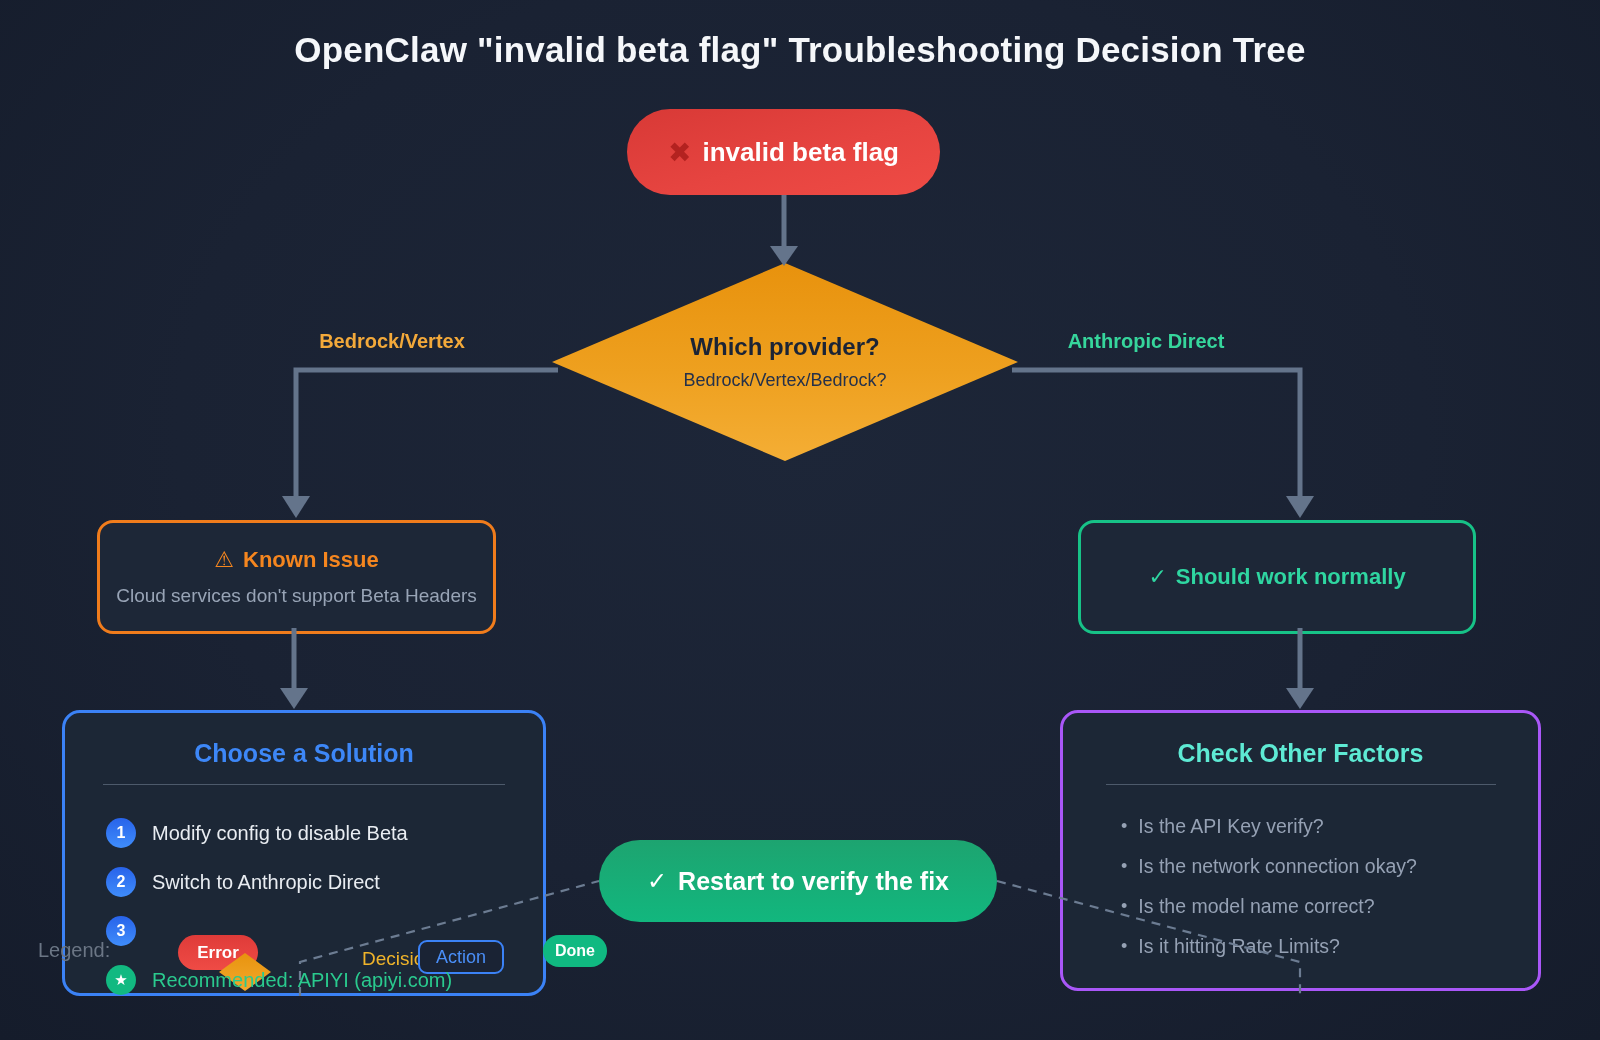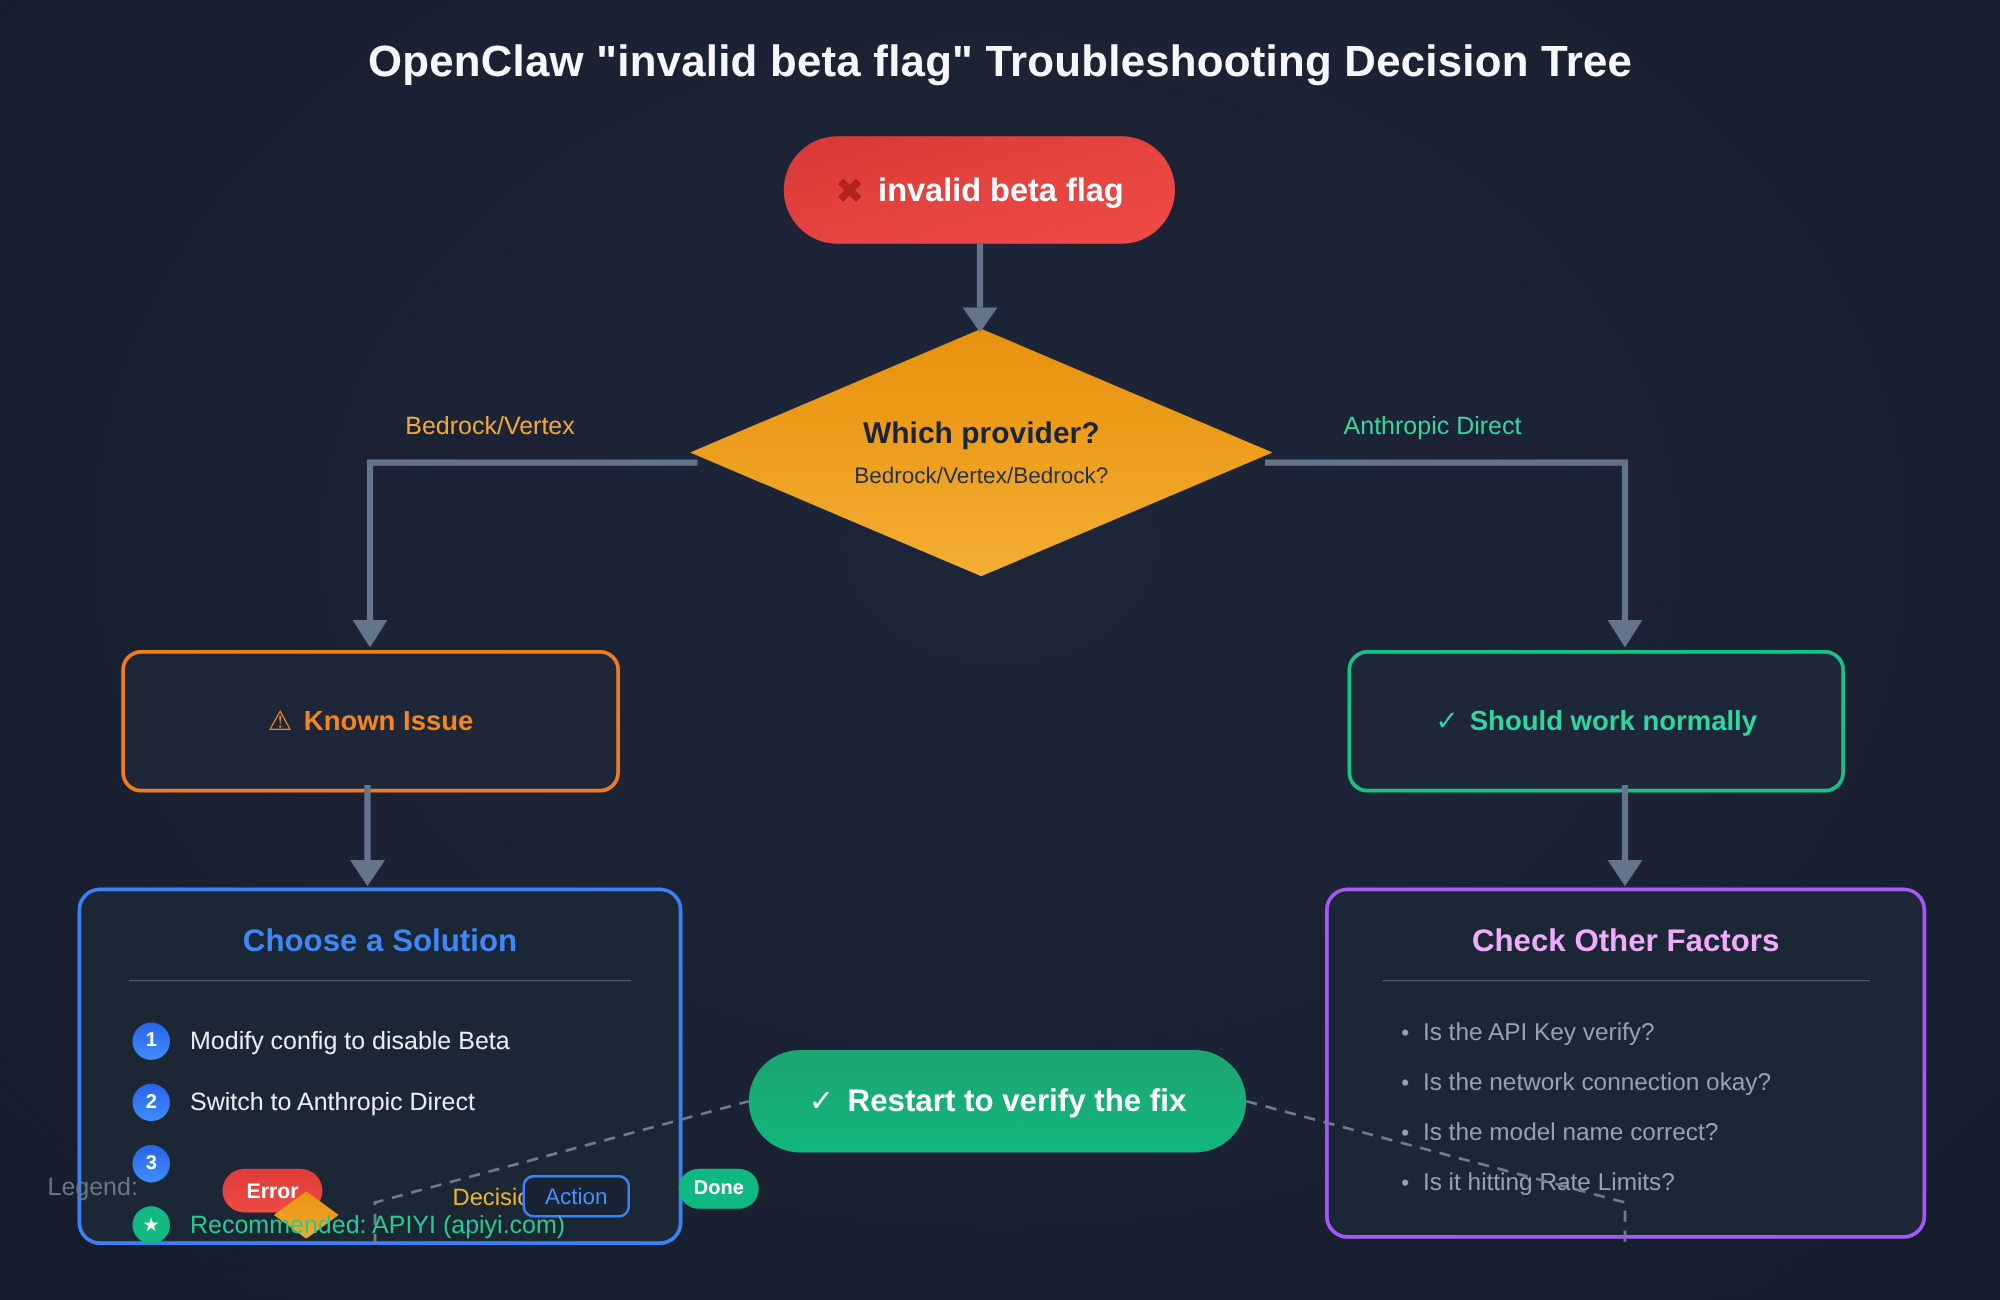--- a/index.html
+++ b/index.html
@@ -35,41 +35,41 @@
   
   .diamond{
     left:552px;top:263px;width:466px;height:198px;
     clip-path:polygon(50% 0,100% 50%,50% 100%,0 50%);
     background:linear-gradient(180deg,#e8920d 0%,#eea01f 55%,#f4ae35 100%);
     display:flex;flex-direction:column;align-items:center;justify-content:center;gap:9px;
   }
   .diamond .d-title{color:#1b2436;font-size:24px;font-weight:800;}
   .diamond .d-sub{color:#25314a;font-size:18px;}
   
-  .branch{width:240px;text-align:center;font-size:20px;font-weight:400;}
+  .branch{width:240px;text-align:center;font-size:20px;font-weight:700;}
   .branch-left{left:272px;top:330px;color:#f3a93a;}
   .branch-right{left:1026px;top:330px;color:#36d69c;}
   
   .node{
     border-radius:16px;background:#1d2737;
     display:flex;flex-direction:column;align-items:center;justify-content:center;gap:12px;
   }
   .node .n-title{font-size:22px;font-weight:800;display:flex;gap:9px;align-items:center;white-space:nowrap;}
   .node .n-sub{font-size:19px;color:#98a4b6;white-space:nowrap;}
   .known-node{left:97px;top:520px;width:393px;height:108px;border:3px solid #f07c1c;}
   .known-node .n-title{color:#f5861f;}
   .works-node{left:1078px;top:520px;width:392px;height:108px;border:3px solid #17c287;}
   .works-node .n-title{color:#2fd6a1;}
   
   .bigbox{border-radius:18px;background:#1c2736;}
   .solution-box{left:62px;top:710px;width:478px;height:280px;border:3px solid #3b82f6;}
   .factors-box{left:1060px;top:710px;width:475px;height:275px;border:3px solid #a957f8;}
   .bigbox .b-title{margin-top:26px;text-align:center;font-size:25px;font-weight:800;}
   .solution-box .b-title{color:#3d87f7;}
-  .factors-box .b-title{color:#f0abfc;}
+  .factors-box .b-title{color:#5eead4;}
   .bigbox .divider{height:0;border-top:1.5px solid #4d5a6b;margin:16px auto 0 auto;}
   .solution-box .divider{width:402px;}
   .factors-box .divider{width:390px;}
   .s-row{position:absolute;left:41px;height:32px;display:flex;align-items:center;gap:16px;z-index:6;}
   .s-row .badge{
     width:30px;height:30px;border-radius:50%;flex:0 0 30px;
     background:linear-gradient(180deg,#2863ea,#3f8dfb);
     color:#fff;font-size:16px;font-weight:700;
     display:flex;align-items:center;justify-content:center;
   }
@@ -145,20 +145,21 @@
   </div>
 
   <div class="abs branch branch-left">Bedrock/Vertex</div>
   <div class="abs branch branch-right">Anthropic Direct</div>
 
   <div class="abs node known-node">
     <div class="n-title">
       <span>⚠</span>
       <span>Known Issue</span>
     </div>
+    <div class="n-sub">Cloud services don't support Beta Headers</div>
   </div>
 
   <div class="abs node works-node">
     <div class="n-title">
       <span>✓</span>
       <span>Should work normally</span>
     </div>
   </div>
 
   <div class="abs bigbox solution-box">

